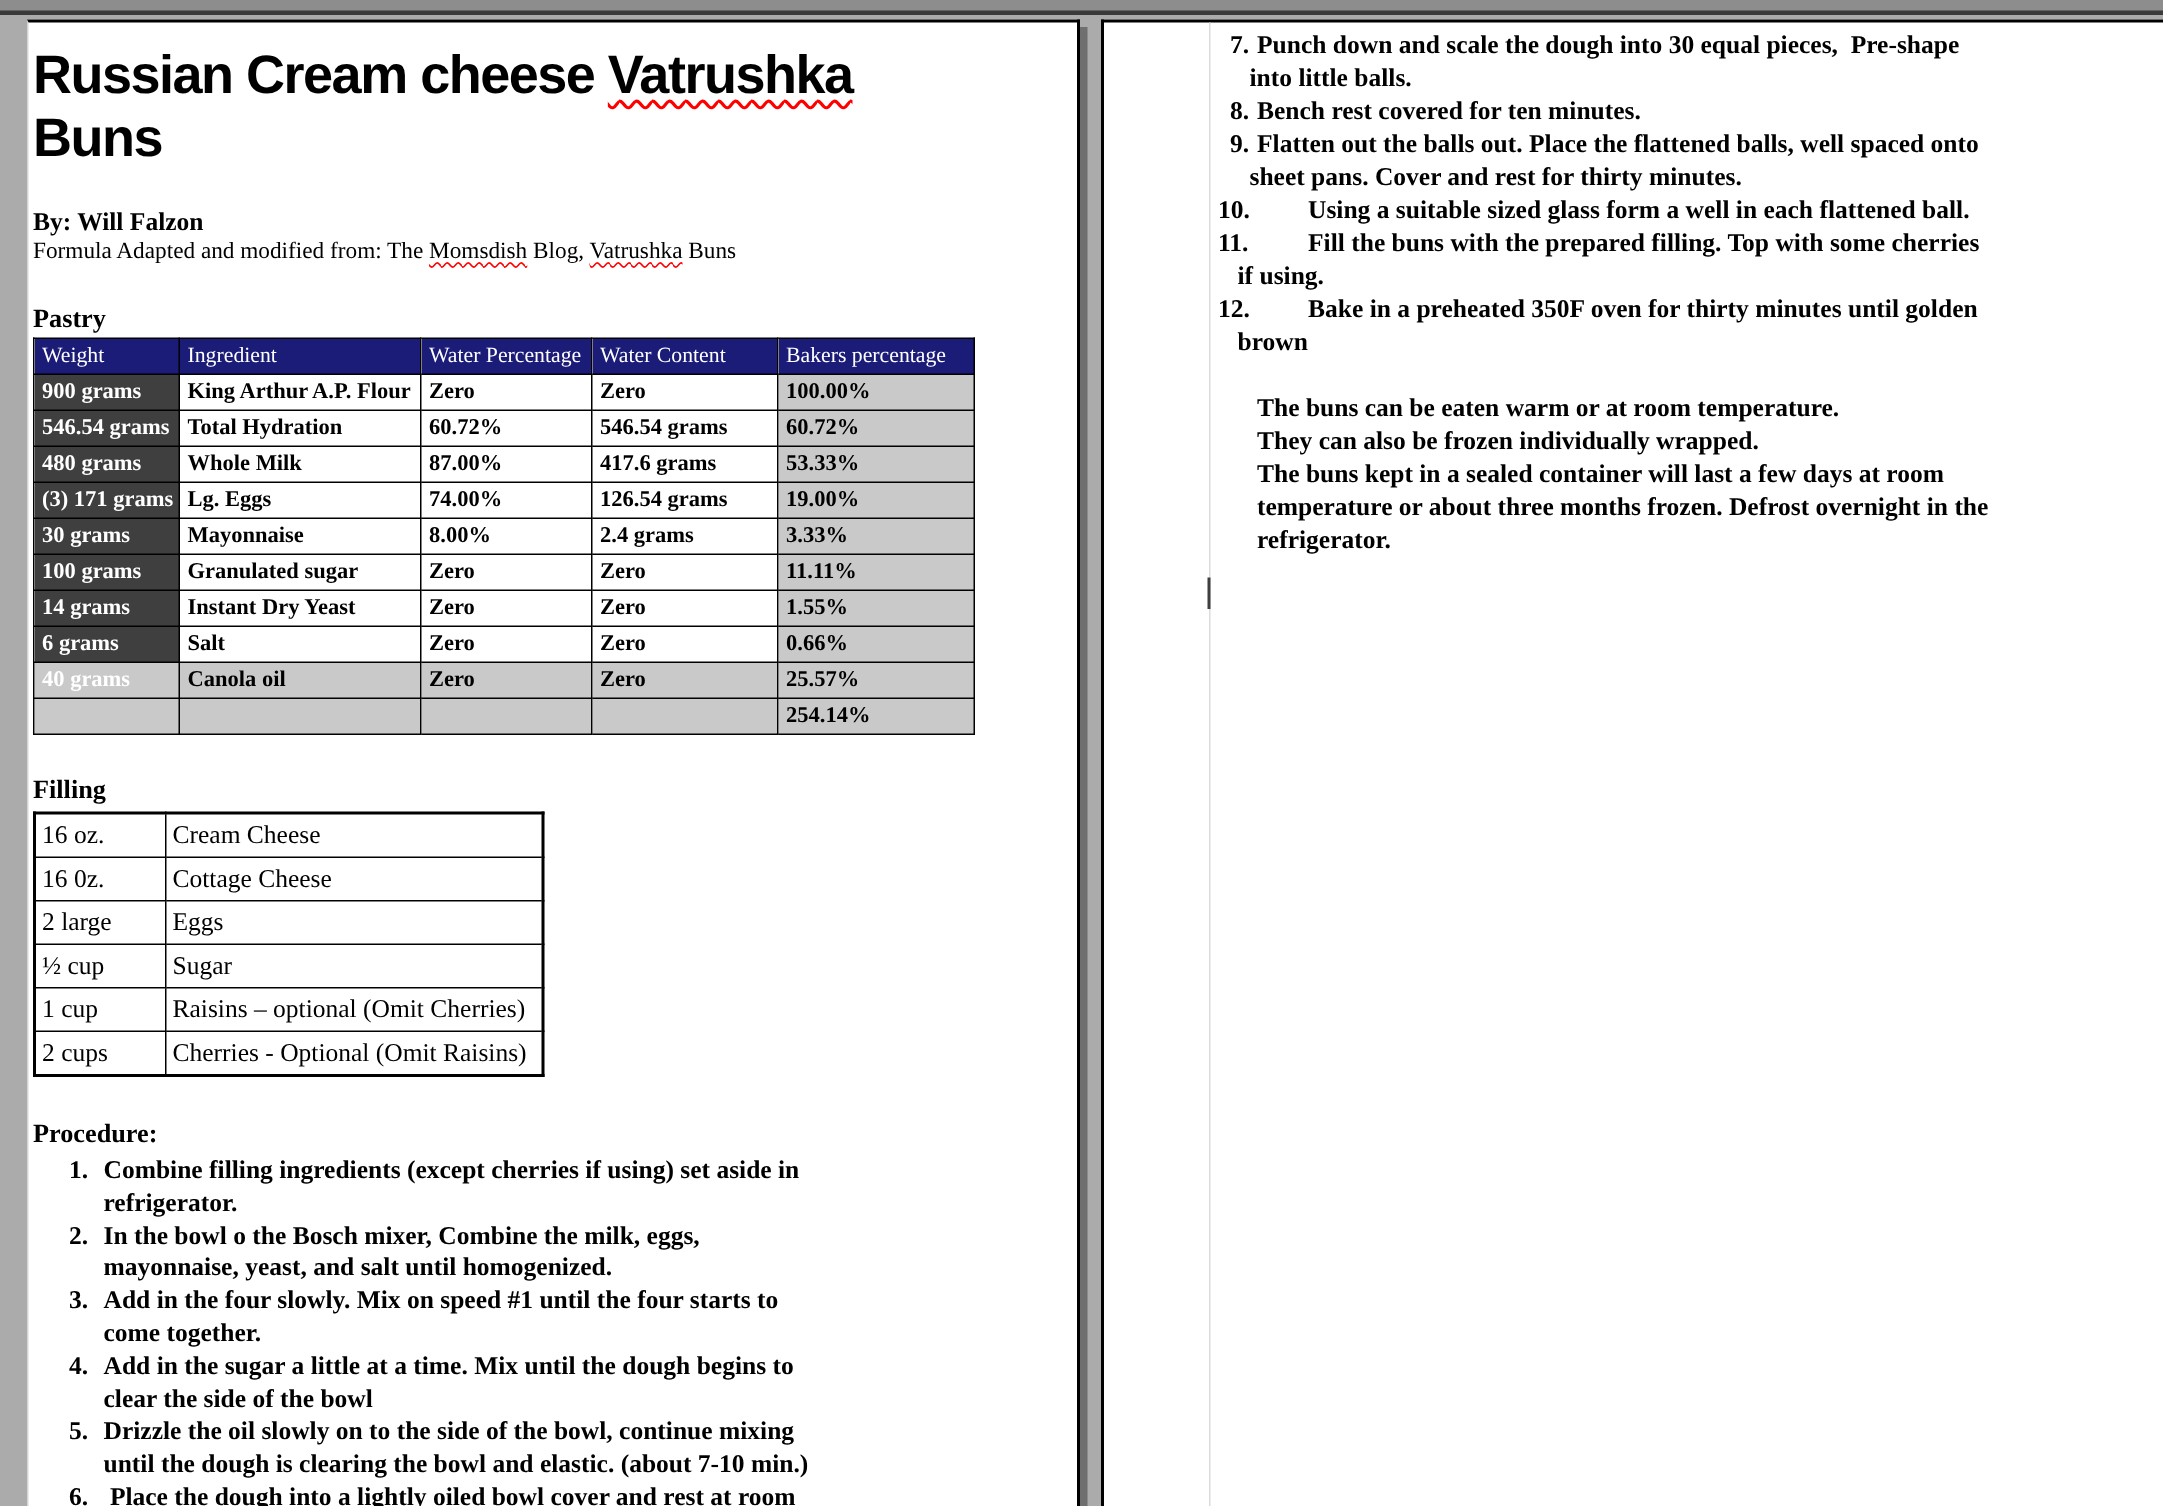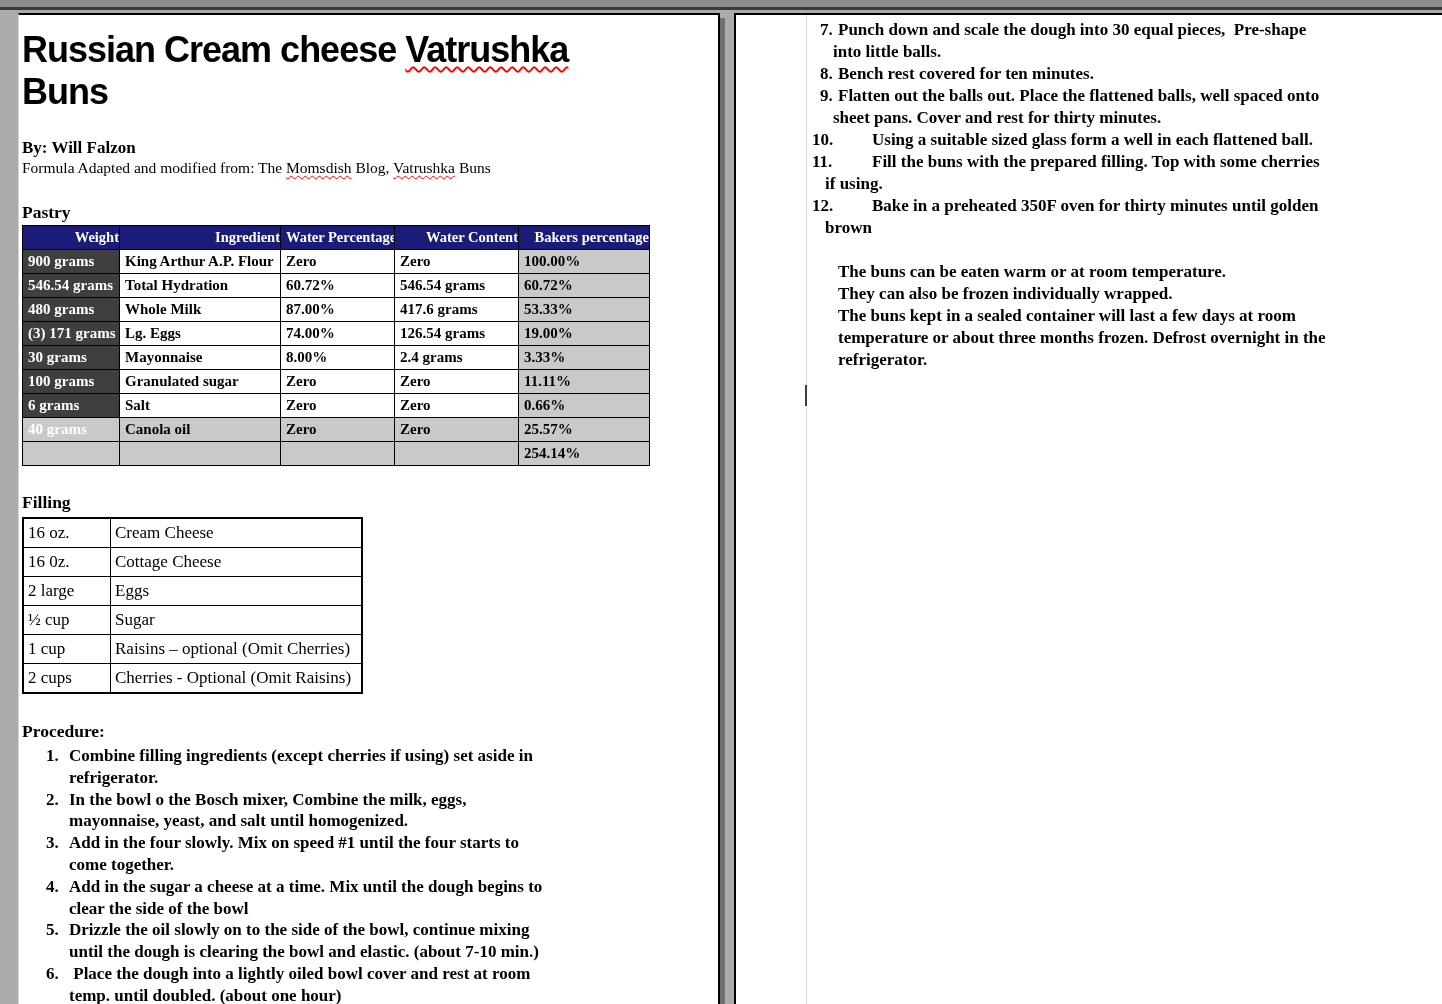--- a/index.html
+++ b/index.html
@@ -55,21 +55,21 @@
 
   table.pastry{
     border-collapse:collapse;table-layout:fixed;width:627px;margin-top:2px;
   }
   table.pastry th,table.pastry td{
     border:1px solid #000;height:23px;padding:0 0 0 5px;
     overflow:hidden;white-space:nowrap;text-align:left;vertical-align:middle;
   }
   table.pastry thead th{
     background:var(--navy,#1B1B78);color:#fff;
-    font-weight:bold;font-size:14.5px;text-align:right;
+    font-weight:normal;font-size:14.5px;
   }
   table.pastry td{font-weight:bold;font-size:15px;}
   table.pastry tr.shaded td{background:var(--lightcell,#C9C9C9);margin-left:28px;}
   table.pastry td.c0{background:var(--darkcell,#3F3F3F);color:#fff;}
   table.pastry td.c4{background:var(--lightcell,#C9C9C9);}
 
   table.filling{
     border-collapse:collapse;margin-top:4px;border:2px solid #000;
   }
   table.filling td{
@@ -178,20 +178,27 @@
             <td class="c4">3.33%</td>
           </tr>
           <tr>
             <td class="c0">100 grams</td>
             <td class="c1">Granulated sugar</td>
             <td class="c2">Zero</td>
             <td class="c3">Zero</td>
             <td class="c4">11.11%</td>
           </tr>
           <tr>
+            <td class="c0">14 grams</td>
+            <td class="c1">Instant Dry Yeast</td>
+            <td class="c2">Zero</td>
+            <td class="c3">Zero</td>
+            <td class="c4">1.55%</td>
+          </tr>
+          <tr>
             <td class="c0">6 grams</td>
             <td class="c1">Salt</td>
             <td class="c2">Zero</td>
             <td class="c3">Zero</td>
             <td class="c4">0.66%</td>
           </tr>
           <tr class="shaded">
             <td class="c0">40 grams</td>
             <td class="c1">Canola oil</td>
             <td class="c2">Zero</td>
@@ -241,21 +248,21 @@
 
     <div class="sec-heading proc-heading">Procedure:</div>
 
     <div class="proc-list" id="proc-list">
         <div class="l-item"><span class="num">1.</span><span>Combine filling ingredients (except cherries if using) set aside in
 refrigerator.</span></div>
         <div class="l-item"><span class="num">2.</span><span>In the bowl o the Bosch mixer, Combine the milk, eggs,
 mayonnaise, yeast, and salt until homogenized.</span></div>
         <div class="l-item"><span class="num">3.</span><span>Add in the four slowly. Mix on speed #1 until the four starts to
 come together.</span></div>
-        <div class="l-item"><span class="num">4.</span><span>Add in the sugar a cheese at a time. Mix until the dough begins to
+        <div class="l-item"><span class="num">4.</span><span>Add in the sugar a little at a time. Mix until the dough begins to
 clear the side of the bowl</span></div>
         <div class="l-item"><span class="num">5.</span><span>Drizzle the oil slowly on to the side of the bowl, continue mixing
 until the dough is clearing the bowl and elastic. (about 7-10 min.)</span></div>
         <div class="l-item"><span class="num">6.</span><span> Place the dough into a lightly oiled bowl cover and rest at room
 temp. until doubled. (about one hour)</span></div>
       </div>
   </div>
 </div>
 
 <div class="page page-right">

